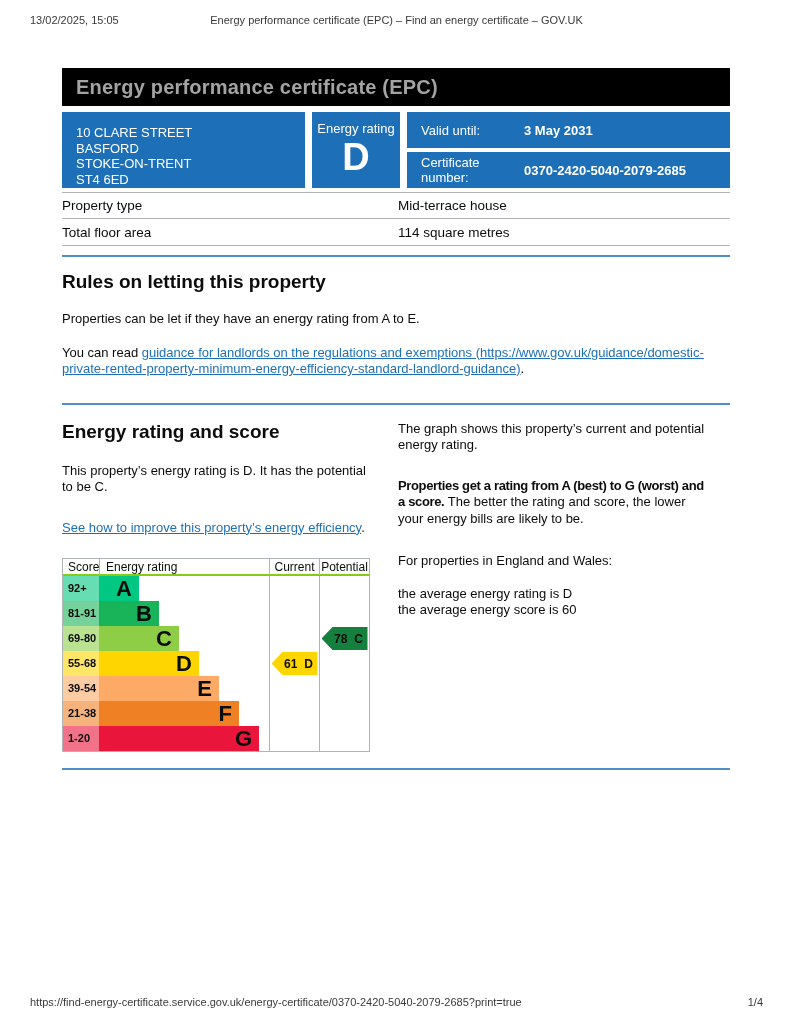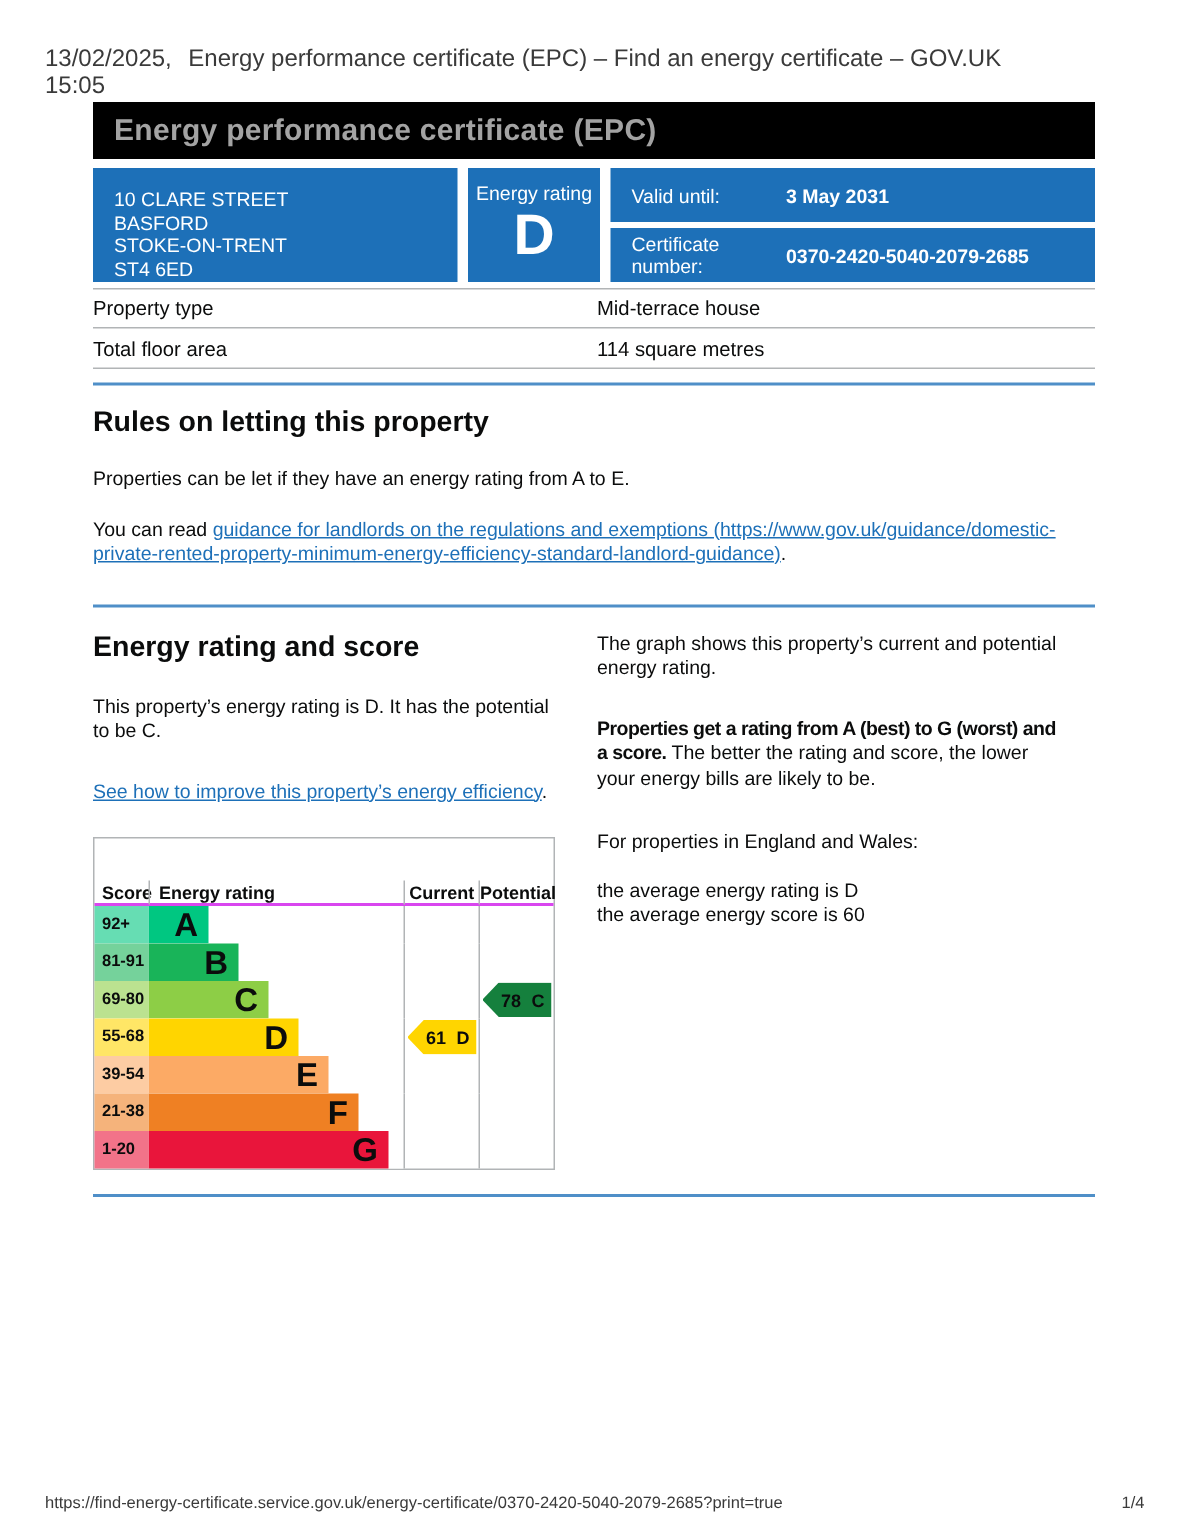--- a/index.html
+++ b/index.html
@@ -8,23 +8,23 @@
     width: 793px; height: 1024px;
     font-family: "Liberation Sans", "DejaVu Sans", sans-serif;
     color: #0b0c0c;
     position: relative;
     overflow: hidden;
   }
   .page { position: relative; width: 793px; height: 1024px; background: #fff; }
 
   
   .print-header {
-    position: absolute; top: 31px; left: 30px; right: 30px;
+    position: absolute; top: 14px; left: 30px; right: 30px;
     display: grid; grid-template-columns: 1fr auto 1fr;
-    font-size: 16px; color: #3a3a3a;
+    font-size: 11px; color: #3a3a3a;
   }
   .print-header .ph-date { text-align: left; }
   .print-header .ph-title { text-align: center; }
   .print-footer {
     position: absolute; bottom: 16px; left: 30px; right: 30px;
     display: flex; justify-content: space-between;
     font-size: 11px; color: #3a3a3a;
   }
 
   .content { position: absolute; left: 62px; top: 68px; width: 668px; }
@@ -81,22 +81,22 @@
   .col-left .link-p { margin-bottom: 22px; }
   .col-right .p1 { margin-bottom: 24px; }
   .col-right .p2 { margin-bottom: 26px; }
   .col-right .p3 { margin-bottom: 16px; }
   .bold-tight { font-weight: bold; letter-spacing: -0.35px; }
 
   
   .epc-chart { width: 308px; border: 1px solid #b1b4b6; background: #fff; }
   .epc-header {
     display: grid; grid-template-columns: 36px 170px 50px 50px;
-    height: 17px; border-bottom: 2px solid #d946ef;
-    font-size: 12px; font-weight: bold; line-height: 16px; margin-top: 28px;
+    height: 17px; border-bottom: 2px solid #84cc16;
+    font-size: 12px; font-weight: normal; line-height: 16px;
   }
   .epc-header .h-score { padding-left: 5px; }
   .epc-header .h-rating { padding-left: 6px; border-left: 1px solid #b1b4b6; }
   .epc-header .h-side { text-align: center; border-left: 1px solid #b1b4b6; }
   .epc-row { display: grid; grid-template-columns: 36px 170px 50px 50px; height: 25px; }
   .epc-score { font-size: 11px; font-weight: bold; line-height: 25px; padding-left: 5px; }
   .epc-bar-area { background: #fff; }
   .epc-bar {
     height: 25px; font-size: 22px; font-weight: bold; line-height: 25px;
     text-align: right; padding-right: 7px; color: #0b0c0c;

